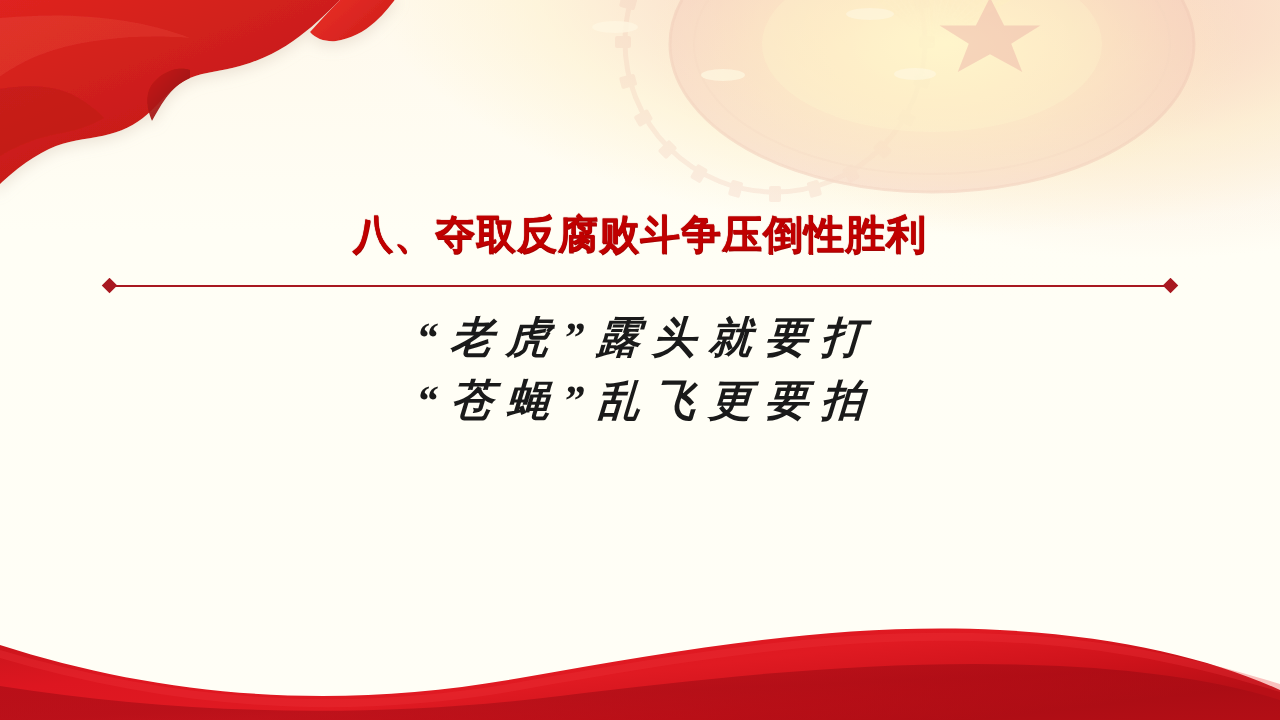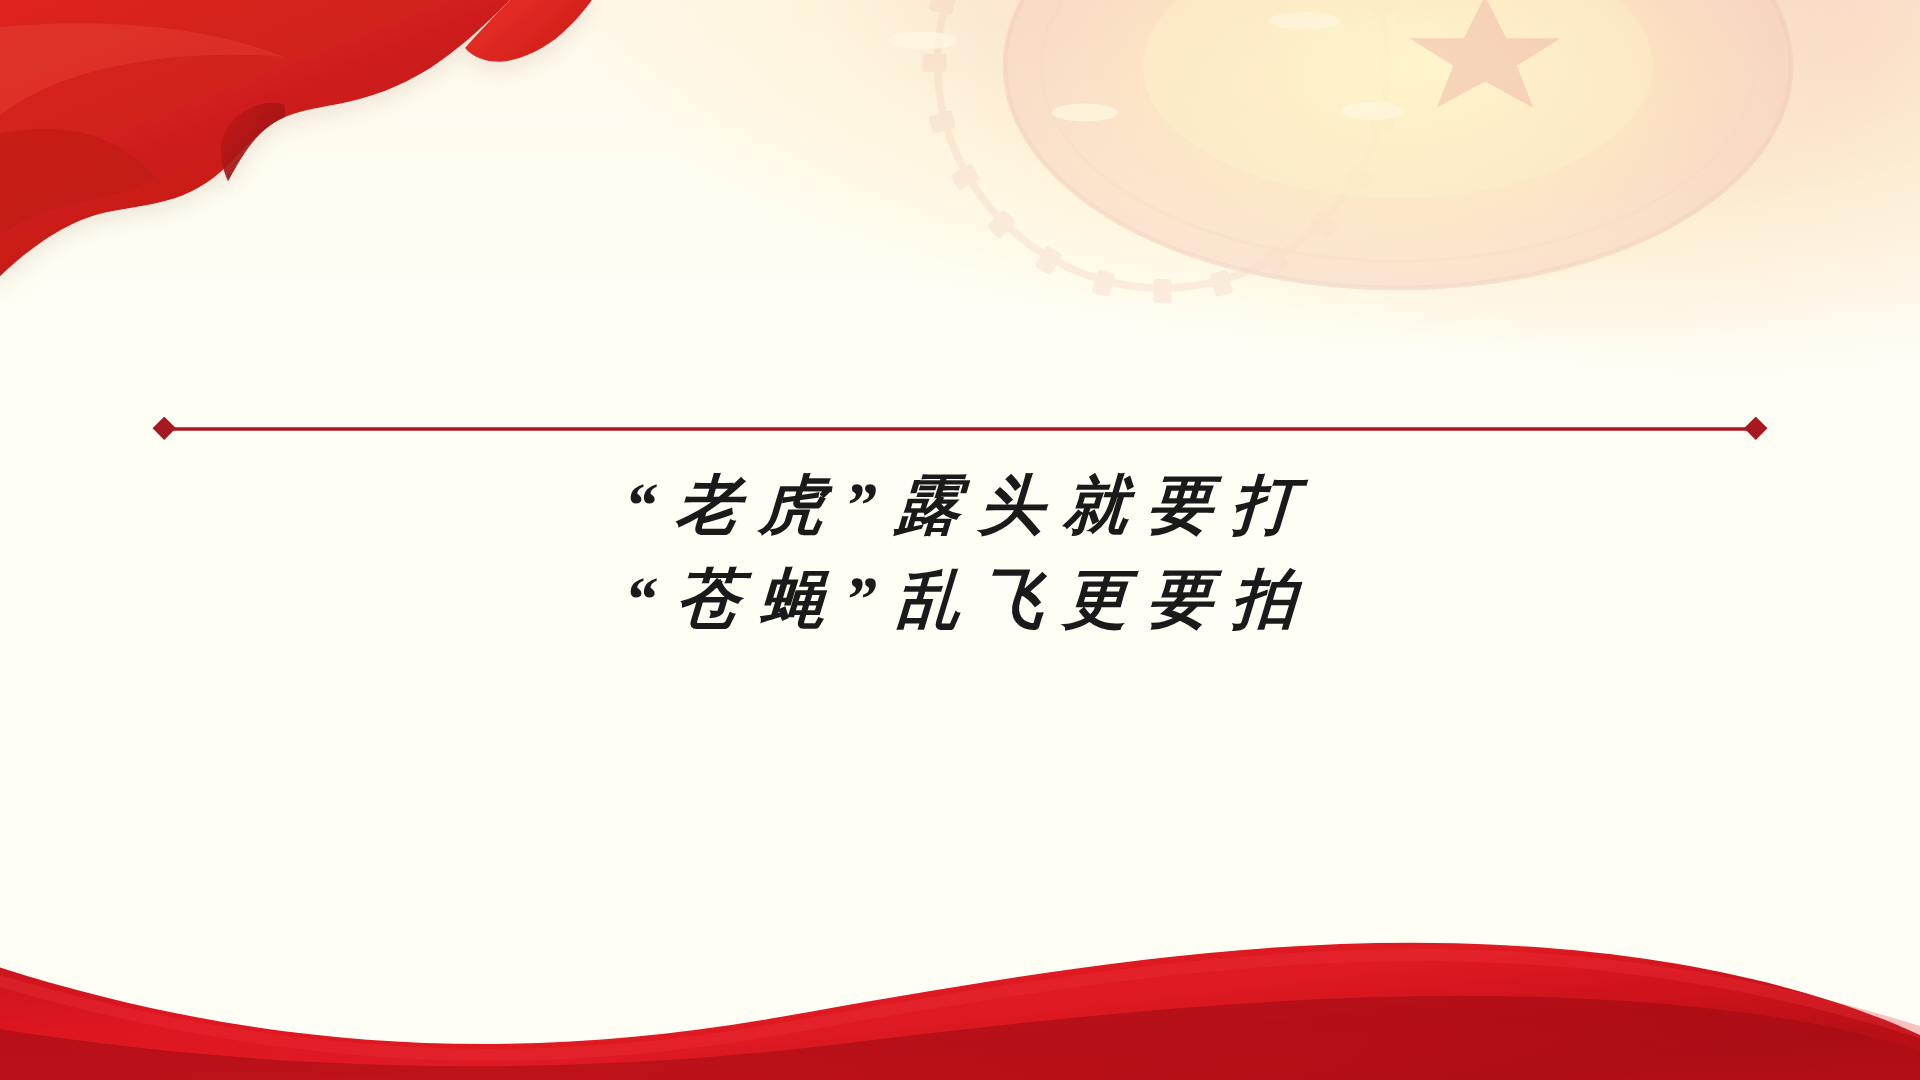--- a/index.html
+++ b/index.html
@@ -247,20 +247,21 @@
                  C96,132 80,137 62,140
                  C42,144 20,152 0,166 Z" fill="#BE1A17" opacity="0.55"></path>
 
         <path d="M6,24 C70,18 140,22 196,44 C150,40 100,44 60,56 C40,62 20,72 4,84 Z" fill="#E84B3C" opacity="0.35"></path>
       </g>
     </svg>
   </div>
 
   <div id="content">
 
+    <h1 id="page-title">八、夺取反腐败斗争压倒性胜利</h1>
 
     <div id="divider">
       <svg viewBox="0 0 1080 16" xmlns="http://www.w3.org/2000/svg">
         <line x1="12" y1="8" x2="1068" y2="8" stroke="#A81820" stroke-width="2.2"></line>
         <g fill="#A81820">
           <rect x="4" y="2" width="11" height="11" transform="rotate(45 9.5 7.5)"></rect>
           <rect x="1065" y="2" width="11" height="11" transform="rotate(45 1070.5 7.5)"></rect>
         </g>
       </svg>
     </div>

